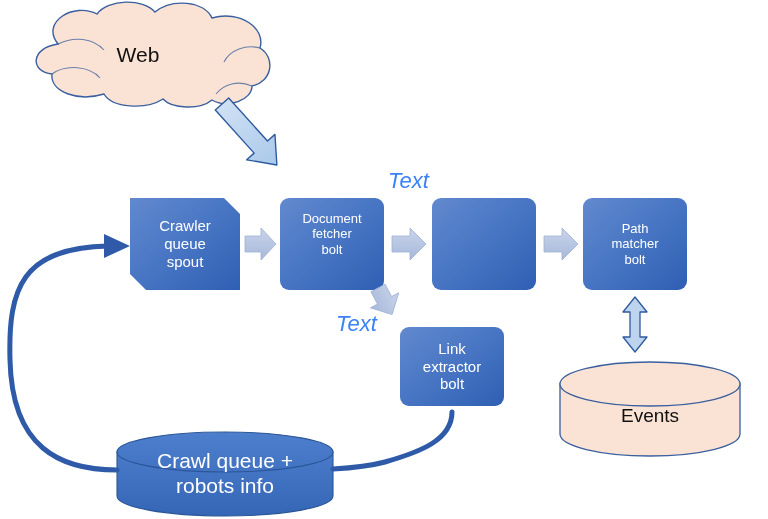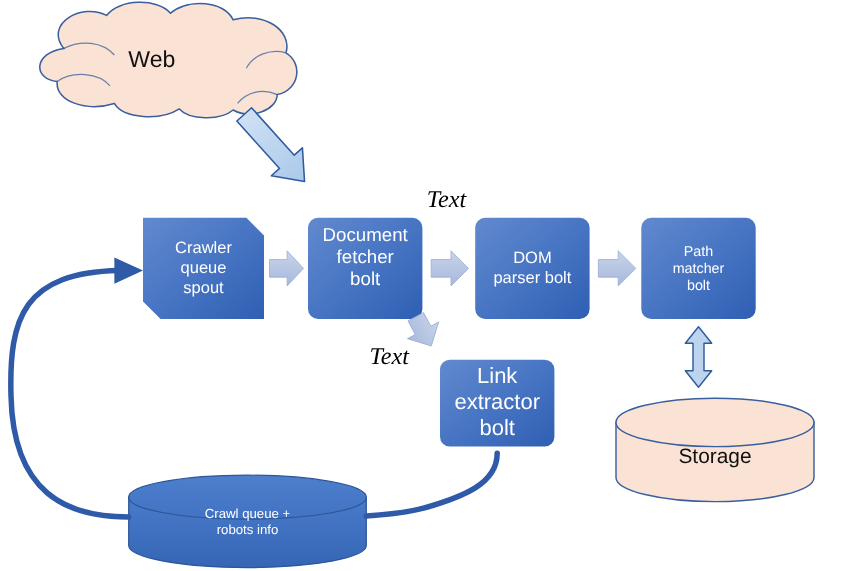--- a/index.html
+++ b/index.html
@@ -37,22 +37,22 @@
     line-height: 1.18;
     pointer-events: none;
     white-space: pre-line;
   }
   .dark-label {
     color: #111111;
   }
   .edge-label {
     position: absolute;
     font-style: italic;
-    color: #000000;
-    font-family: Liberation Serif, serif;
+    color: #3b82f6;
+    font-family: Liberation Sans, sans-serif;
     white-space: nowrap;
   }
 </style>
 </head>
 <body>
 
 <div id="canvas">
 
   <svg id="scene" viewBox="0 0 768 519" xmlns="http://www.w3.org/2000/svg">
     <defs>
@@ -146,38 +146,36 @@
              C 8 288, 22 248, 108 246" fill="none" stroke="#2e5aa8" stroke-width="5" stroke-linecap="round"></path>
     <path d="M 104 234 L 130 246 L 104 258 Z" fill="#2e5aa8"></path>
   </svg>
 
   <div class="node-label dark-label" style="left:5px; top:20px; width:266px; height:70px; font-size:21px;">Web</div>
 
   <div class="node-label" style="left:130px; top:198px; width:110px; height:92px; font-size:15px;">Crawler
 queue
 spout</div>
 
-  <div class="node-label" style="left:278px; top:198px; width:108px; height:72px; font-size:17px;">Document
+  <div class="node-label" style="left:278px; top:198px; width:108px; height:72px; font-size:13px;">Document
 fetcher
 bolt</div>
 
-  <div class="node-label" style="left:430px; top:198px; width:108px; height:92px; font-size:15px;">DOM
-parser bolt</div>
 
   <div class="node-label" style="left:583px; top:198px; width:104px; height:92px; font-size:13px;">Path
 matcher
 bolt</div>
 
-  <div class="node-label" style="left:400px; top:327px; width:104px; height:79px; font-size:20px;">Link
+  <div class="node-label" style="left:400px; top:327px; width:104px; height:79px; font-size:15px;">Link
 extractor
 bolt</div>
 
-  <div class="node-label dark-label" style="left:560px; top:390px; width:180px; height:52px; font-size:19px;">Storage</div>
+  <div class="node-label dark-label" style="left:560px; top:390px; width:180px; height:52px; font-size:19px;">Events</div>
 
-  <div class="node-label" style="left:117px; top:444px; width:216px; height:60px; font-size:12px;">Crawl queue +
+  <div class="node-label" style="left:117px; top:444px; width:216px; height:60px; font-size:21px;">Crawl queue +
 robots info</div>
 
   <div class="edge-label" style="left:388px; top:168px; font-size:22px;">Text</div>
 
 
   <div class="edge-label" style="left:336px; top:311px; font-size:22px;">Text</div>
 
 </div>
 
 </body></html>

